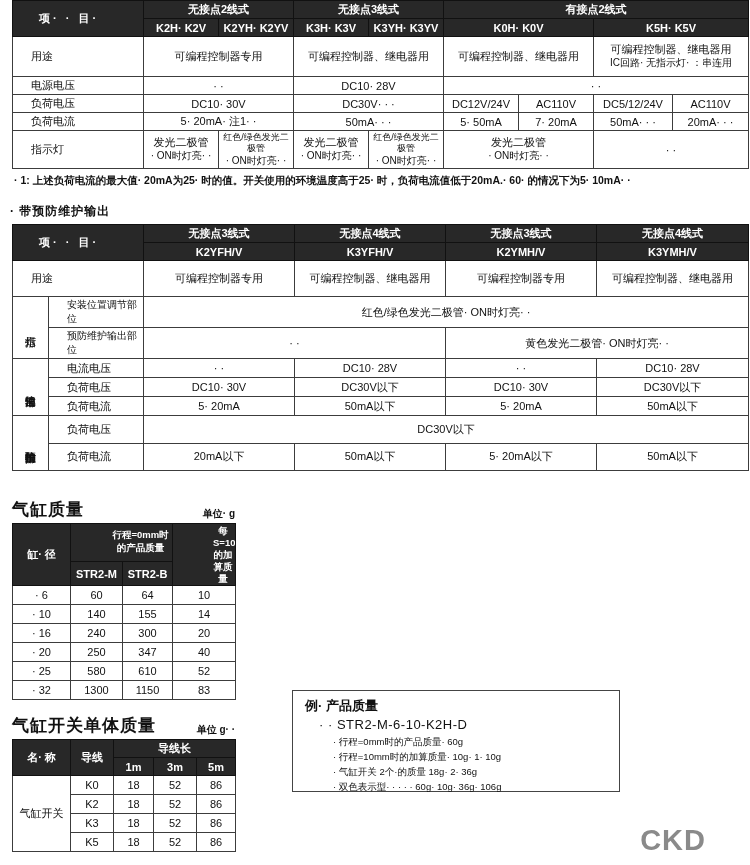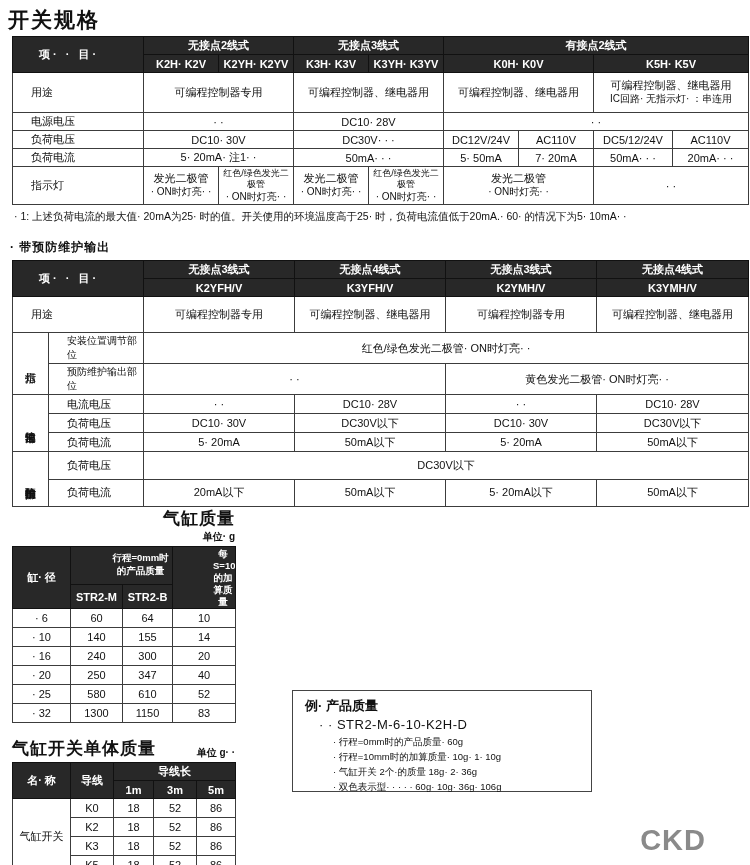--- a/index.html
+++ b/index.html
@@ -19,21 +19,21 @@
   .tiny  { font-size:10px; }
   .blk { display:block; line-height:1.25; }
 
   .t1 { width:736px; }
   .t1 tr.hdr { height:18px; }
   .t1 tr.r-usage { height:40px; }
   .t1 tr.r-supply { height:16px; }
   .t1 tr.r-loadv, .t1 tr.r-loadi { height:18px; }
   .t1 tr.r-lamp { height:28px; }
 
-  .note { font-size:10.5px; margin:5px 0 0 14px; }
+  .note { font-size:10.5px; margin:5px 0 0 14px;font-weight:bold; }
 
   .t2 { width:736px; margin-top:3px; }
   .t2 tr.hdr { height:18px; }
   .t2 tr.r-usage { height:36px; }
   .t2 tr.r { height:19px; }
   td.vert { padding:0; }
   .vtext { writing-mode:vertical-rl; text-orientation:upright; margin:0 auto; line-height:1.1; font-size:11px; font-weight:normal; }
   .vh3 { height:40px; }
   .vh6 { height:41px; }
   .vh8 { height:54px; }
@@ -45,33 +45,32 @@
   .t3 { width:223px; }
   .t3 tr.hdr { height:19px; }
   .t3 tr.r { height:19px; }
   .t3 .hsmall { font-size:9.5px;padding-left:40px; }
 
   .sec2 { margin-top:14px; }
   .t4 { width:223px; }
   .t4 tr.hdr { height:18px; }
   .t4 tr.r { height:19px; }
 
-  .example-box { position:absolute; left:292px; top:690px; width:300px; height:102px; border:1px solid #444; background:#fff; padding:5px 8px; }
+  .example-box { position:absolute; left:292px; top:690px; width:328px; height:102px; border:1px solid #444; background:#fff; padding:5px 8px; }
   .ex-title { font-size:13px; font-weight:bold; margin:1px 0 2px 4px; }
   .ex-model { font-size:13px; margin:0 0 4px 18px; letter-spacing:0.5px; }
   .ex-line { font-size:9.5px; margin:2px 0 0 32px; }
 
   .logo { position:absolute; right:44px; bottom:8px; font-size:29px; font-weight:bold; color:#8a8a8a; letter-spacing:1px; }
 </style>
 </head>
 <body>
 
 <div class="page">
 
-  <div class="title">开关规格</div>
 
   <table class="t1">
     <colgroup>
       <col style="width:131px">
         <col style="width:75px">
         <col style="width:75px">
         <col style="width:75px">
       <col style="width:75px">
         <col style="width:75px">
         <col style="width:75px">
@@ -234,21 +233,21 @@
     <tr class="r">
       <td class="lbl">负荷电流</td>
       <td>20mA以下</td>
       <td>50mA以下</td>
       <td>5· 20mA以下</td>
       <td>50mA以下</td>
     </tr>
   </tbody>
     </table>
 
-  <div class="sec" style="flex-direction:column;">
+  <div class="sec" style="margin-top:27px;">
     <h2>气缸质量</h2>
     <span class="unit">单位· g</span>
   </div>
   <table class="t3">
     <colgroup>
       <col style="width:58px">
         <col style="width:52px">
         <col style="width:50px">
         <col style="width:63px">
     </colgroup>

